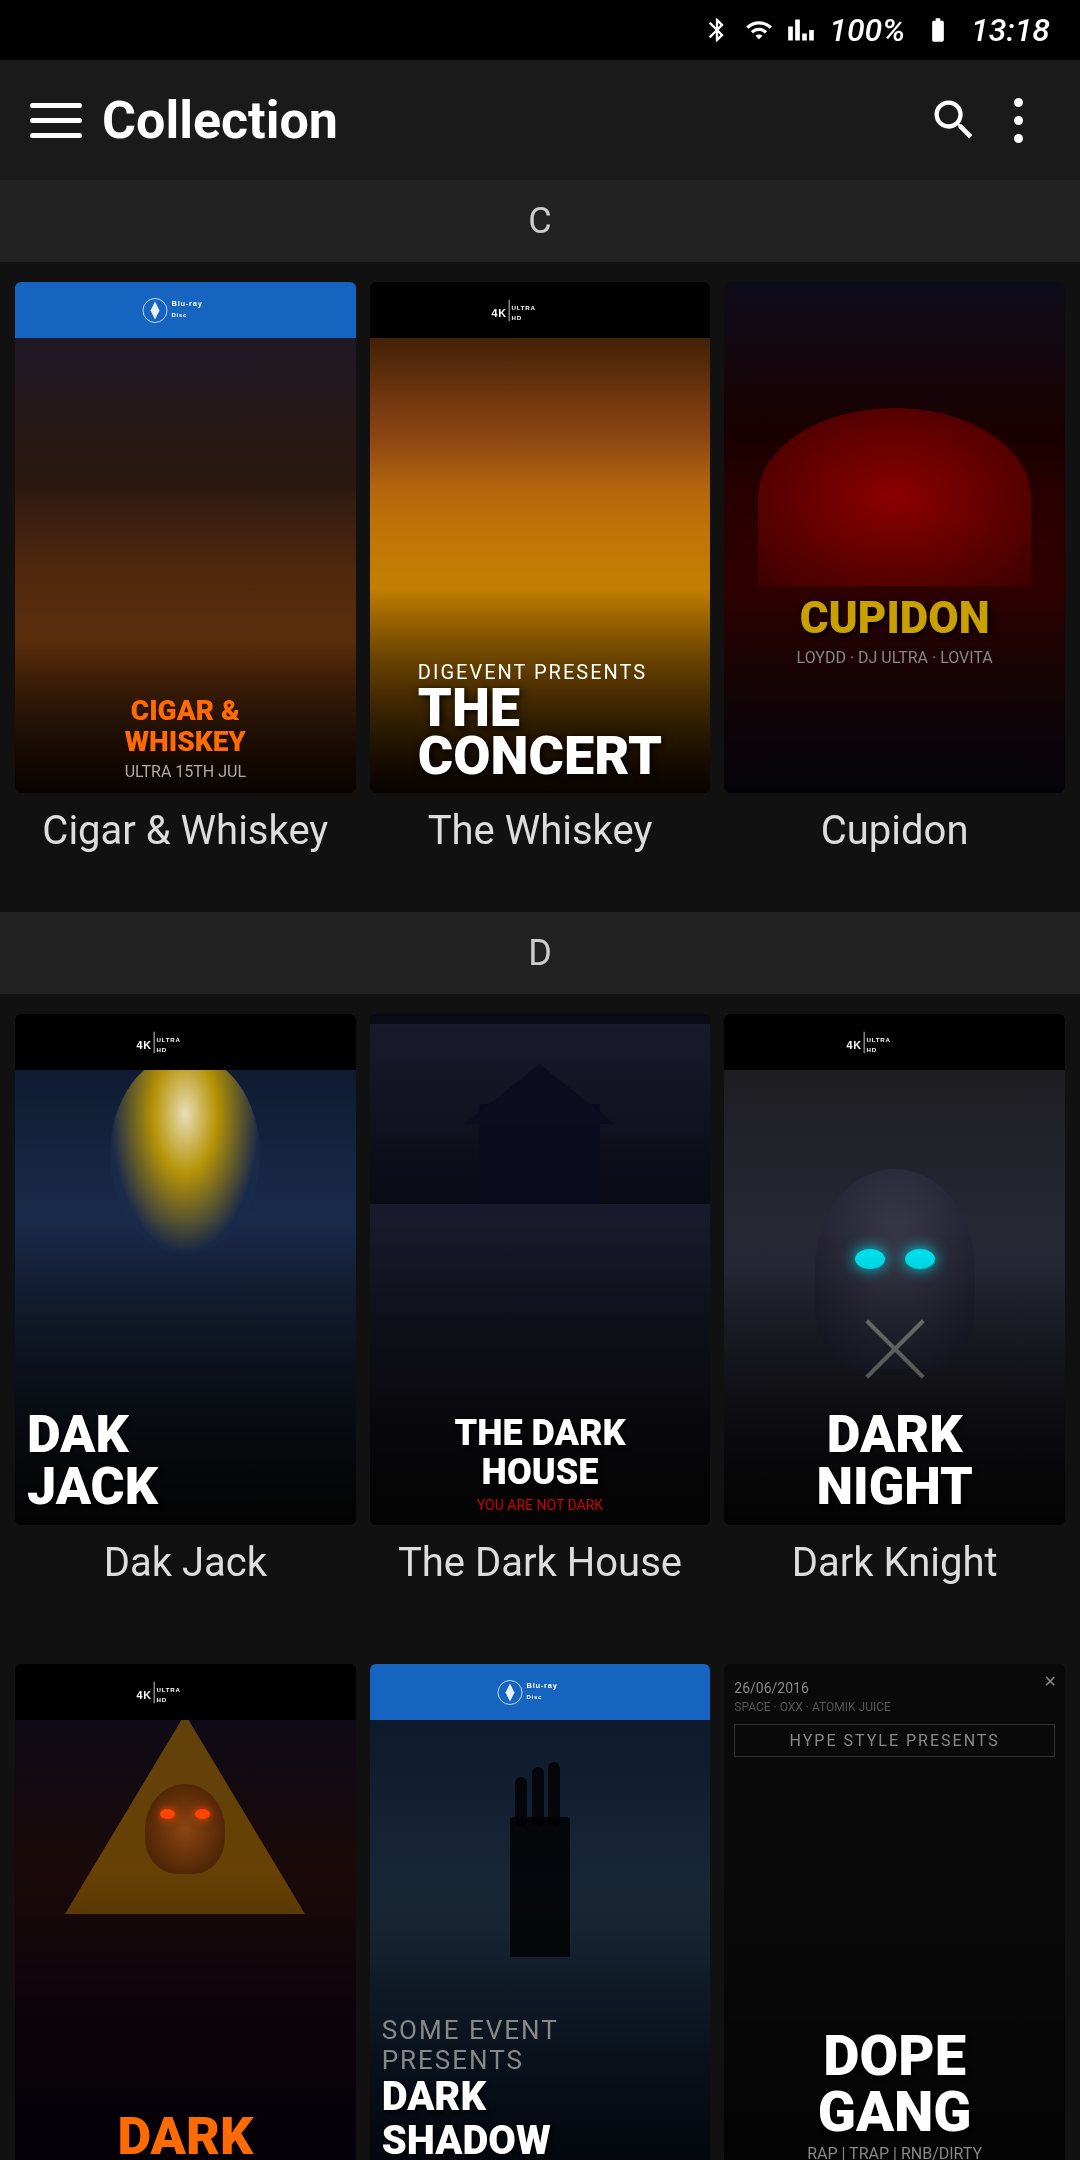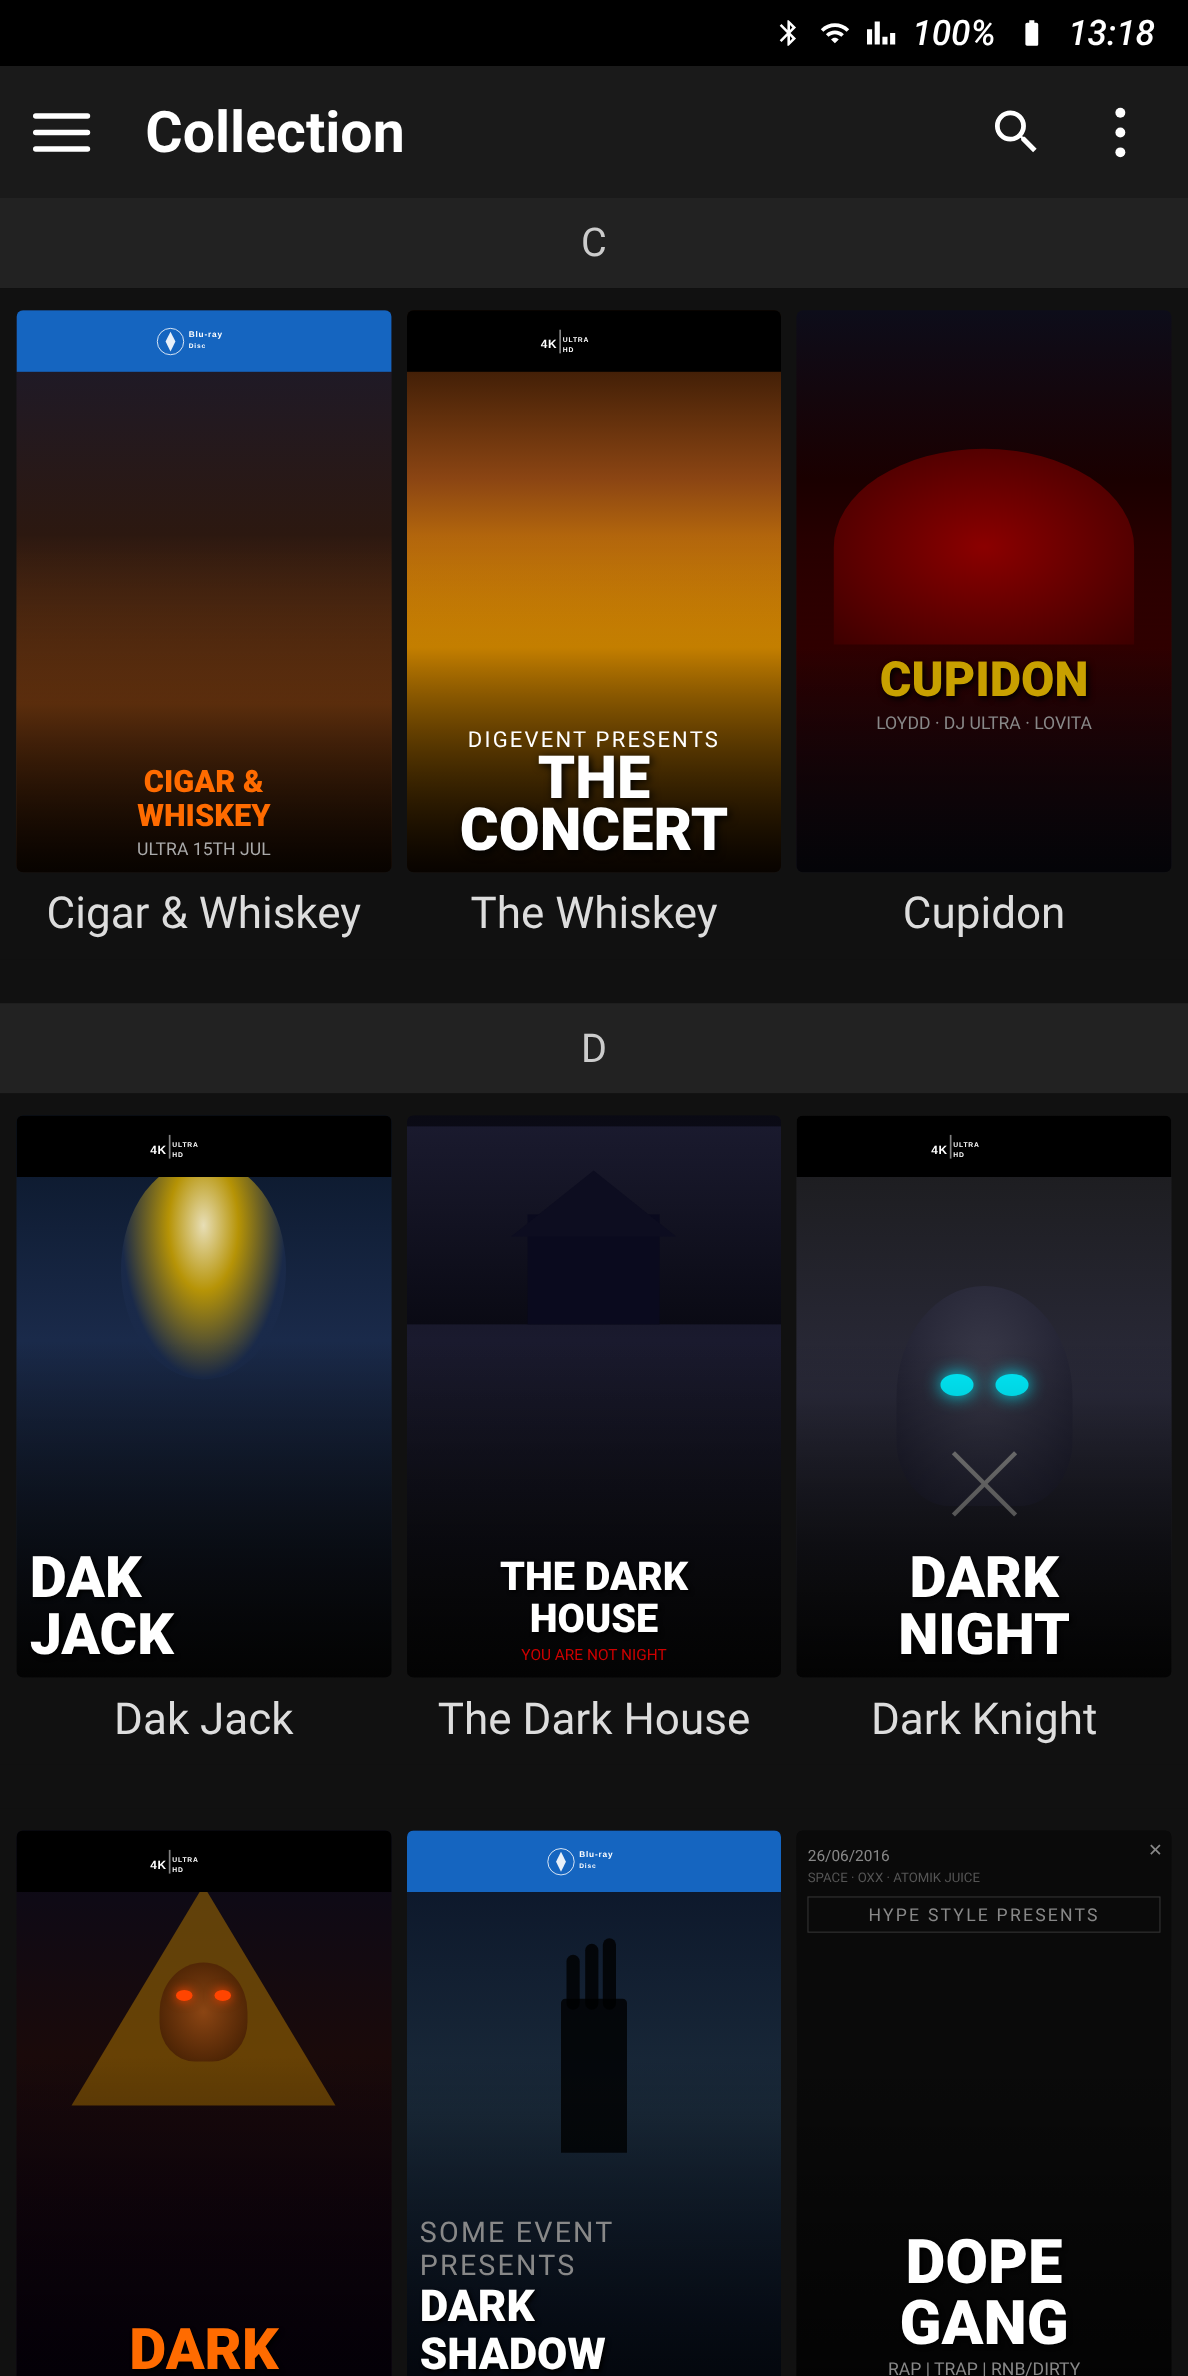--- a/index.html
+++ b/index.html
@@ -36,21 +36,20 @@
       font-style: italic;
     }
 
     
     .app-bar {
       background: #1a1a1a;
       height: 120px;
       display: flex;
       align-items: center;
       padding: 0 30px;
-      gap: 30px;
     }
     .app-bar-title {
       font-size: 52px;
       font-weight: bold;
       color: #fff;
       flex: 1;
       margin-left: 20px;
     }
     .icon-btn {
       width: 64px;
@@ -295,21 +294,21 @@
         <div class="poster-badge badge-4k">
           <svg width="100" height="35" viewBox="0 0 130 36" fill="none">
             <text x="2" y="26" fill="white" font-size="14" font-family="Arial" font-weight="900">4K</text>
             <text x="28" y="18" fill="white" font-size="8" font-family="Arial" font-weight="bold">ULTRA</text>
             <text x="28" y="30" fill="white" font-size="8" font-family="Arial" font-weight="bold">HD</text>
             <rect x="24" y="4" width="2" height="28" fill="white" opacity="0.5"></rect>
           </svg>
         </div>
         <div class="poster-inner">
           <div class="poster-overlay"></div>
-          <div style="position:relative;z-index:1;text-align:center;">
+          <div style="position:relative;z-index:1;text-align:left;">
             <div style="font-size:20px;color:#fff;text-transform:uppercase;letter-spacing:2px;">DIGEVENT PRESENTS</div>
             <div style="font-size:54px;font-weight:900;color:#fff;text-transform:uppercase;line-height:0.9;text-shadow:2px 2px 8px #000;">THE<br>CONCERT</div>
           </div>
         </div>
       </div>
       <span class="item-label">The Whiskey</span>
     </div>
 
     <div class="grid-item">
       <div class="poster-wrap poster-cupidon">
@@ -366,21 +365,21 @@
           <div style="position:absolute;top:10px;left:50%;transform:translateX(-50%);width:100%;text-align:center;">
             <div style="width:100%;height:180px;background:linear-gradient(180deg,#1a1a2e,#0a0a14);position:relative;">
 
               <div style="position:absolute;bottom:0;left:50%;transform:translateX(-50%);width:120px;height:100px;background:#0a0a1e;"></div>
               <div style="position:absolute;bottom:80px;left:50%;transform:translateX(-50%) rotate(0deg);width:0;height:0;border-left:75px solid transparent;border-right:75px solid transparent;border-bottom:60px solid #0d0d20;"></div>
             </div>
           </div>
           <div class="poster-overlay"></div>
           <div style="position:relative;z-index:1;text-align:center;">
             <div style="font-size:36px;font-weight:900;color:#fff;text-transform:uppercase;text-align:center;line-height:1.1;text-shadow:2px 2px 4px #000;">THE DARK<br>HOUSE</div>
-            <div style="font-size:14px;color:#c00;margin-top:4px;">YOU ARE NOT NIGHT</div>
+            <div style="font-size:14px;color:#c00;margin-top:4px;">YOU ARE NOT DARK</div>
           </div>
         </div>
       </div>
       <span class="item-label">The Dark House</span>
     </div>
 
     <div class="grid-item">
       <div class="poster-wrap poster-darkknight">
         <div class="poster-badge badge-4k">
           <svg width="100" height="35" viewBox="0 0 130 36" fill="none">

